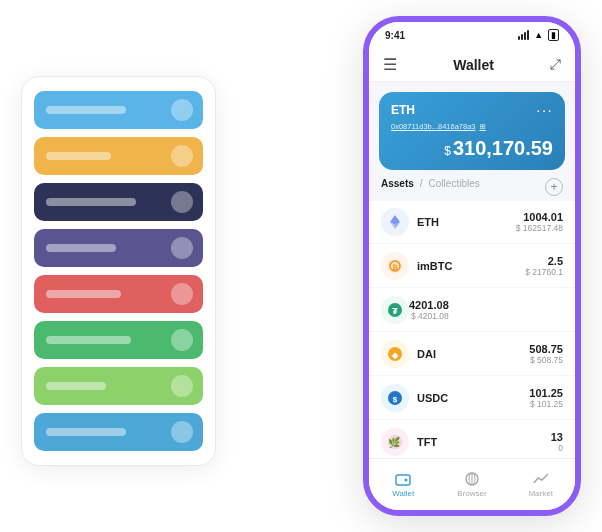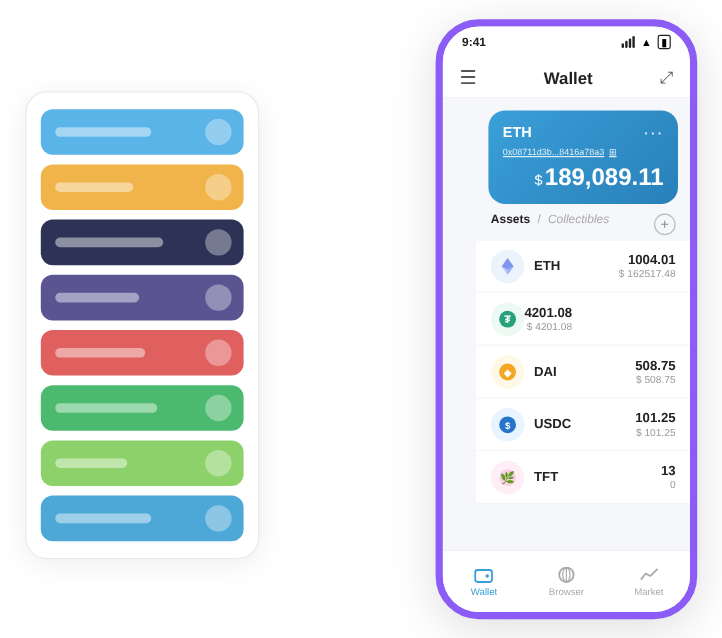--- a/index.html
+++ b/index.html
@@ -141,21 +141,20 @@
       cursor: pointer;
     }
     .hamburger-icon { font-size: 16px; }
 
     
     .phone-content {
       flex: 1;
       overflow-y: auto;
       background: #f5f7fa;
       scrollbar-width: none;
-      padding-left: 28px;
     }
     .phone-content::-webkit-scrollbar { display: none; }
 
     
     .eth-card {
       margin: 10px 10px 0;
       background: linear-gradient(135deg, #3a9fd8 0%, #2980b9 100%);
       border-radius: 14px;
       padding: 10px 12px;
       color: #fff;
@@ -201,21 +200,20 @@
       align-items: center;
     }
     .assets-tab {
       font-size: 10px;
       color: #222;
       font-weight: 600;
     }
     .assets-tab.inactive {
       color: #aaa;
       font-weight: 400;
-      font-style: italic;
     }
     .assets-divider-dot {
       color: #aaa;
       font-size: 10px;
     }
     .assets-add {
       width: 18px;
       height: 18px;
       border-radius: 50%;
       border: 1.5px solid #bbb;
@@ -372,21 +370,21 @@
       <div class="eth-card">
         <div class="eth-card-header">
           <span class="eth-title">ETH</span>
           <span class="eth-more">···</span>
         </div>
         <div class="eth-address">
           <span>0x08711d3b...8416a78a3</span>
           <span>⊞</span>
         </div>
         <div class="eth-balance">
-          <span class="eth-balance-symbol">$</span><span>189,089.11</span>
+          <span class="eth-balance-symbol">$</span><span>310,170.59</span>
         </div>
       </div>
 
       <div class="assets-header">
         <div class="assets-tabs">
           <span class="assets-tab">Assets</span>
           <span class="assets-divider-dot">/</span>
           <span class="assets-tab inactive">Collectibles</span>
         </div>
         <div class="assets-add">+</div>
@@ -402,20 +400,34 @@
                 <polygon points="9,11.5 4,9 9,16" fill="#627eea" opacity="0.4"></polygon>
               </svg>
           </div>
           <span class="asset-name">ETH</span>
           <div class="asset-amounts">
             <div class="asset-amount">1004.01</div>
             <div class="asset-usd">$ 162517.48</div>
           </div>
         </div>
 
+        <div class="asset-row">
+          <div class="asset-icon icon-imbtc">
+            <svg width="18" height="18" viewBox="0 0 18 18">
+                <circle cx="9" cy="9" r="7" fill="#f7931a" opacity="0.15"></circle>
+                <circle cx="9" cy="9" r="5" fill="none" stroke="#f7931a" stroke-width="1.5"></circle>
+                <text x="9" y="12.5" text-anchor="middle" font-size="7" fill="#f7931a" font-weight="bold">₿</text>
+              </svg>
+          </div>
+          <span class="asset-name">imBTC</span>
+          <div class="asset-amounts">
+            <div class="asset-amount">2.5</div>
+            <div class="asset-usd">$ 21760.1</div>
+          </div>
+        </div>
 
         <div class="asset-row">
           <div class="asset-icon icon-usdt">
             <svg width="18" height="18" viewBox="0 0 18 18">
                 <circle cx="9" cy="9" r="7" fill="#26a17b"></circle>
                 <text x="9" y="12.5" text-anchor="middle" font-size="9" fill="#fff" font-weight="bold">₮</text>
               </svg>
           </div>
           <div class="asset-amounts">
             <div class="asset-amount">4201.08</div>

